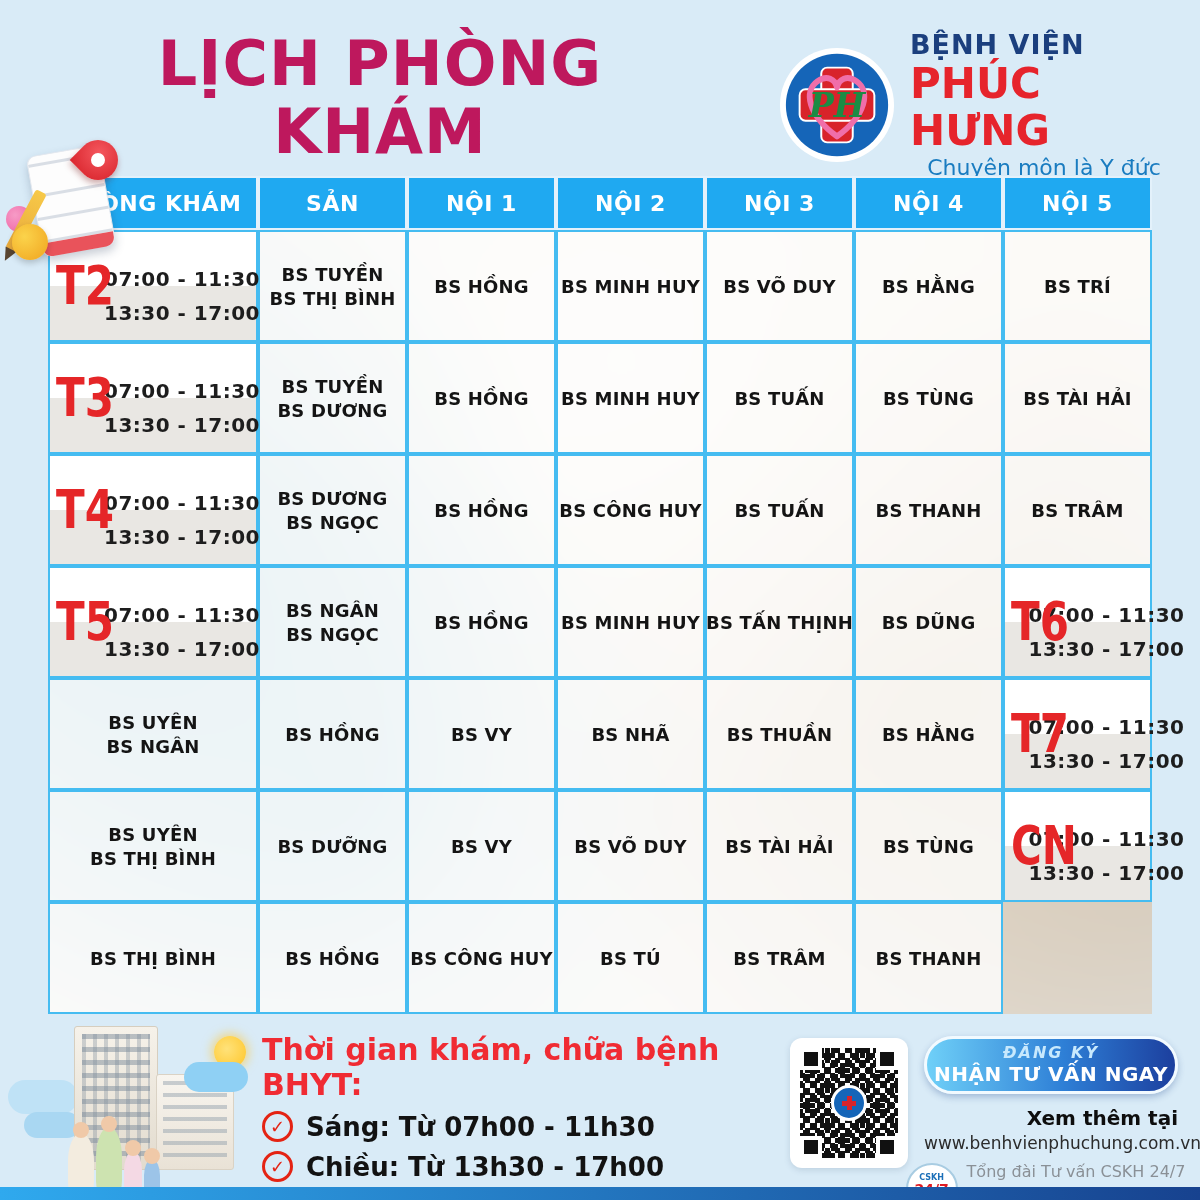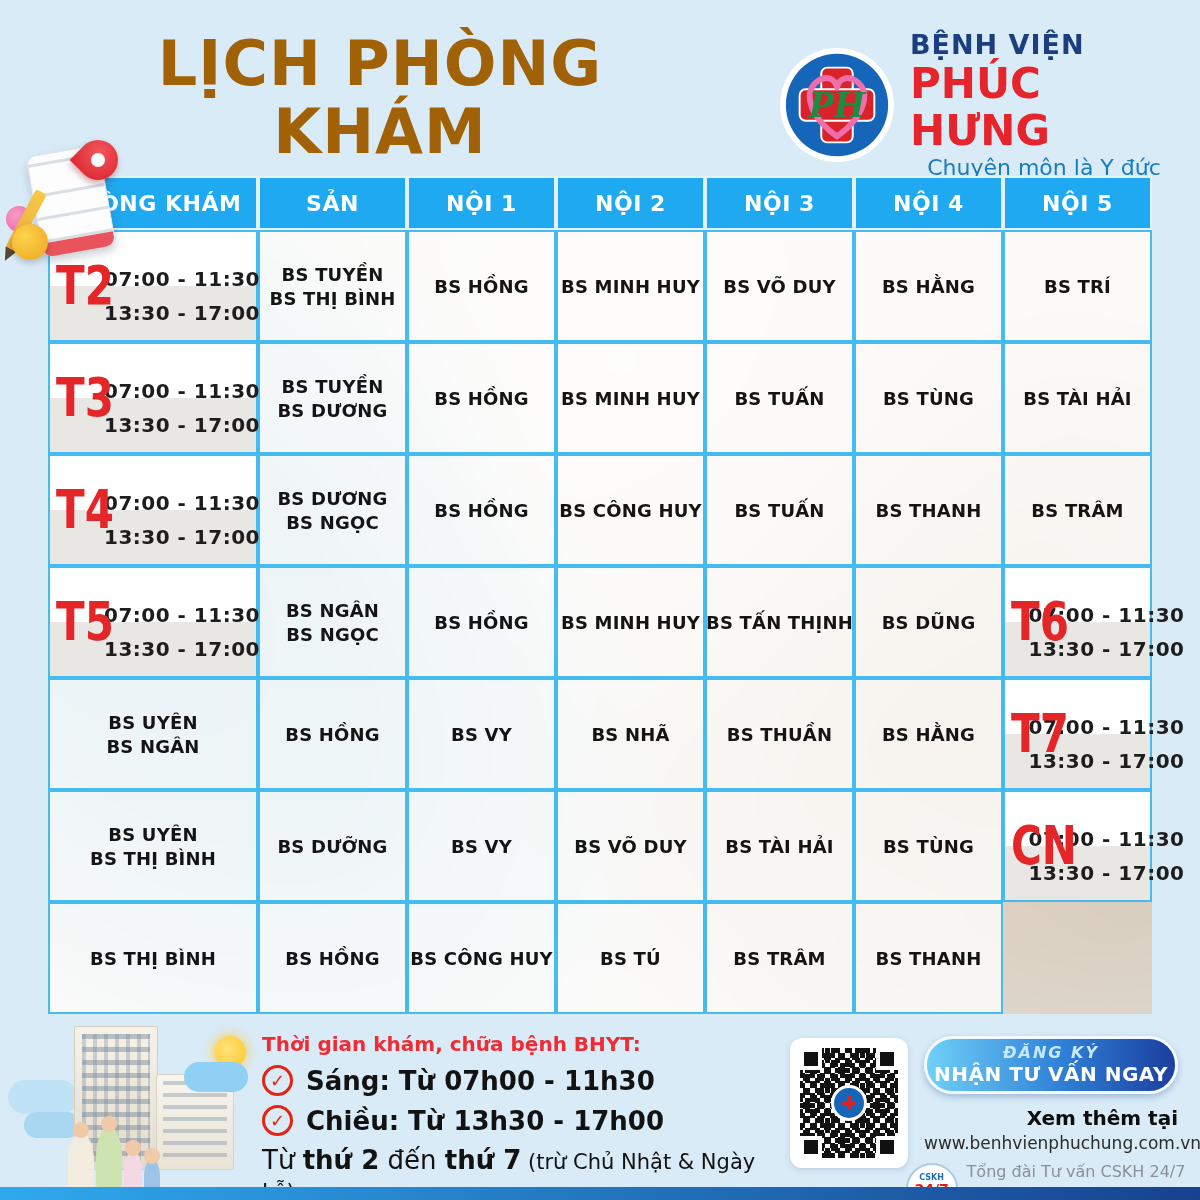--- a/index.html
+++ b/index.html
@@ -1,21 +1,21 @@
 <!DOCTYPE html>
 <html><head>
 <meta charset="utf-8">
 <style>
   html,body{margin:0;padding:0;}
   .page{position:relative;width:1200px;height:1200px;background:#D9EBF7;overflow:hidden;
         font-family:"DejaVu Sans","Liberation Sans",sans-serif;}
 
   
   .title-block{position:absolute;left:60px;top:30px;width:640px;text-align:center;}
-  .main-title{margin:0;font-size:62px;font-weight:800;color:#a16207;letter-spacing:1px;line-height:1.1;}
+  .main-title{margin:0;font-size:62px;font-weight:800;color:#be185d;letter-spacing:1px;line-height:1.1;}
   .date-range{margin-top:10px;font-size:25px;font-weight:700;color:#13294F;}
 
   .brand{position:absolute;left:778px;top:30px;width:400px;display:flex;align-items:center;gap:14px;}
   .logo-wrap{width:118px;height:118px;flex:0 0 auto;}
   .brand-text{line-height:1.12;}
   .brand-line1{font-size:27px;font-weight:800;color:#1B3F7E;letter-spacing:1px;}
   .brand-line2{font-size:42px;font-weight:800;color:#E6242C;letter-spacing:0px;}
   .brand-slogan{font-size:22px;color:#1A7CC0;margin-top:2px;text-align:center;}
 
   
@@ -87,21 +87,21 @@
         repeating-linear-gradient(to bottom, rgba(140,155,168,.45) 0 4px, transparent 4px 12px);}
   .fam{position:absolute;bottom:-2px;border-radius:45% 45% 20% 20%;}
   .fam.f1{left:52px;width:26px;height:60px;background:#F3ECDF;}
   .fam.f2{left:80px;width:26px;height:66px;background:#CDE3B0;}
   .fam.f3{left:108px;width:18px;height:42px;background:#F4D9E4;}
   .fam.f4{left:128px;width:16px;height:34px;background:#9CC4E8;}
   .fam::before{content:"";position:absolute;left:50%;top:-12px;transform:translateX(-50%);
         width:16px;height:16px;border-radius:50%;background:#F0C9A8;}
 
   .bhyt{position:absolute;left:262px;top:1032px;width:525px;}
-  .bhyt-title{font-size:20px;font-weight:800;color:#F02B33;margin-bottom:2px;}
+  .bhyt-title{font-size:30px;font-weight:800;color:#F02B33;margin-bottom:2px;}
   .bhyt-row{display:flex;align-items:center;margin-top:9px;}
   .chk{flex:0 0 auto;width:25px;height:25px;border-radius:50%;border:3px solid #E42313;color:#E42313;
        display:flex;align-items:center;justify-content:center;font-size:18px;font-weight:800;margin-right:13px;}
   .bhyt-text{font-size:26px;font-weight:700;color:#121212;}
   .bhyt-text .reg{font-weight:400;}
   .bhyt-text .small{font-size:21px;font-weight:400;}
 
   .qr-card{position:absolute;left:790px;top:1038px;width:118px;height:130px;background:#fff;border-radius:12px;
            box-shadow:0 2px 6px rgba(60,90,120,.18);display:flex;align-items:center;justify-content:center;}
   .qr{position:relative;width:98px;height:110px;background:

